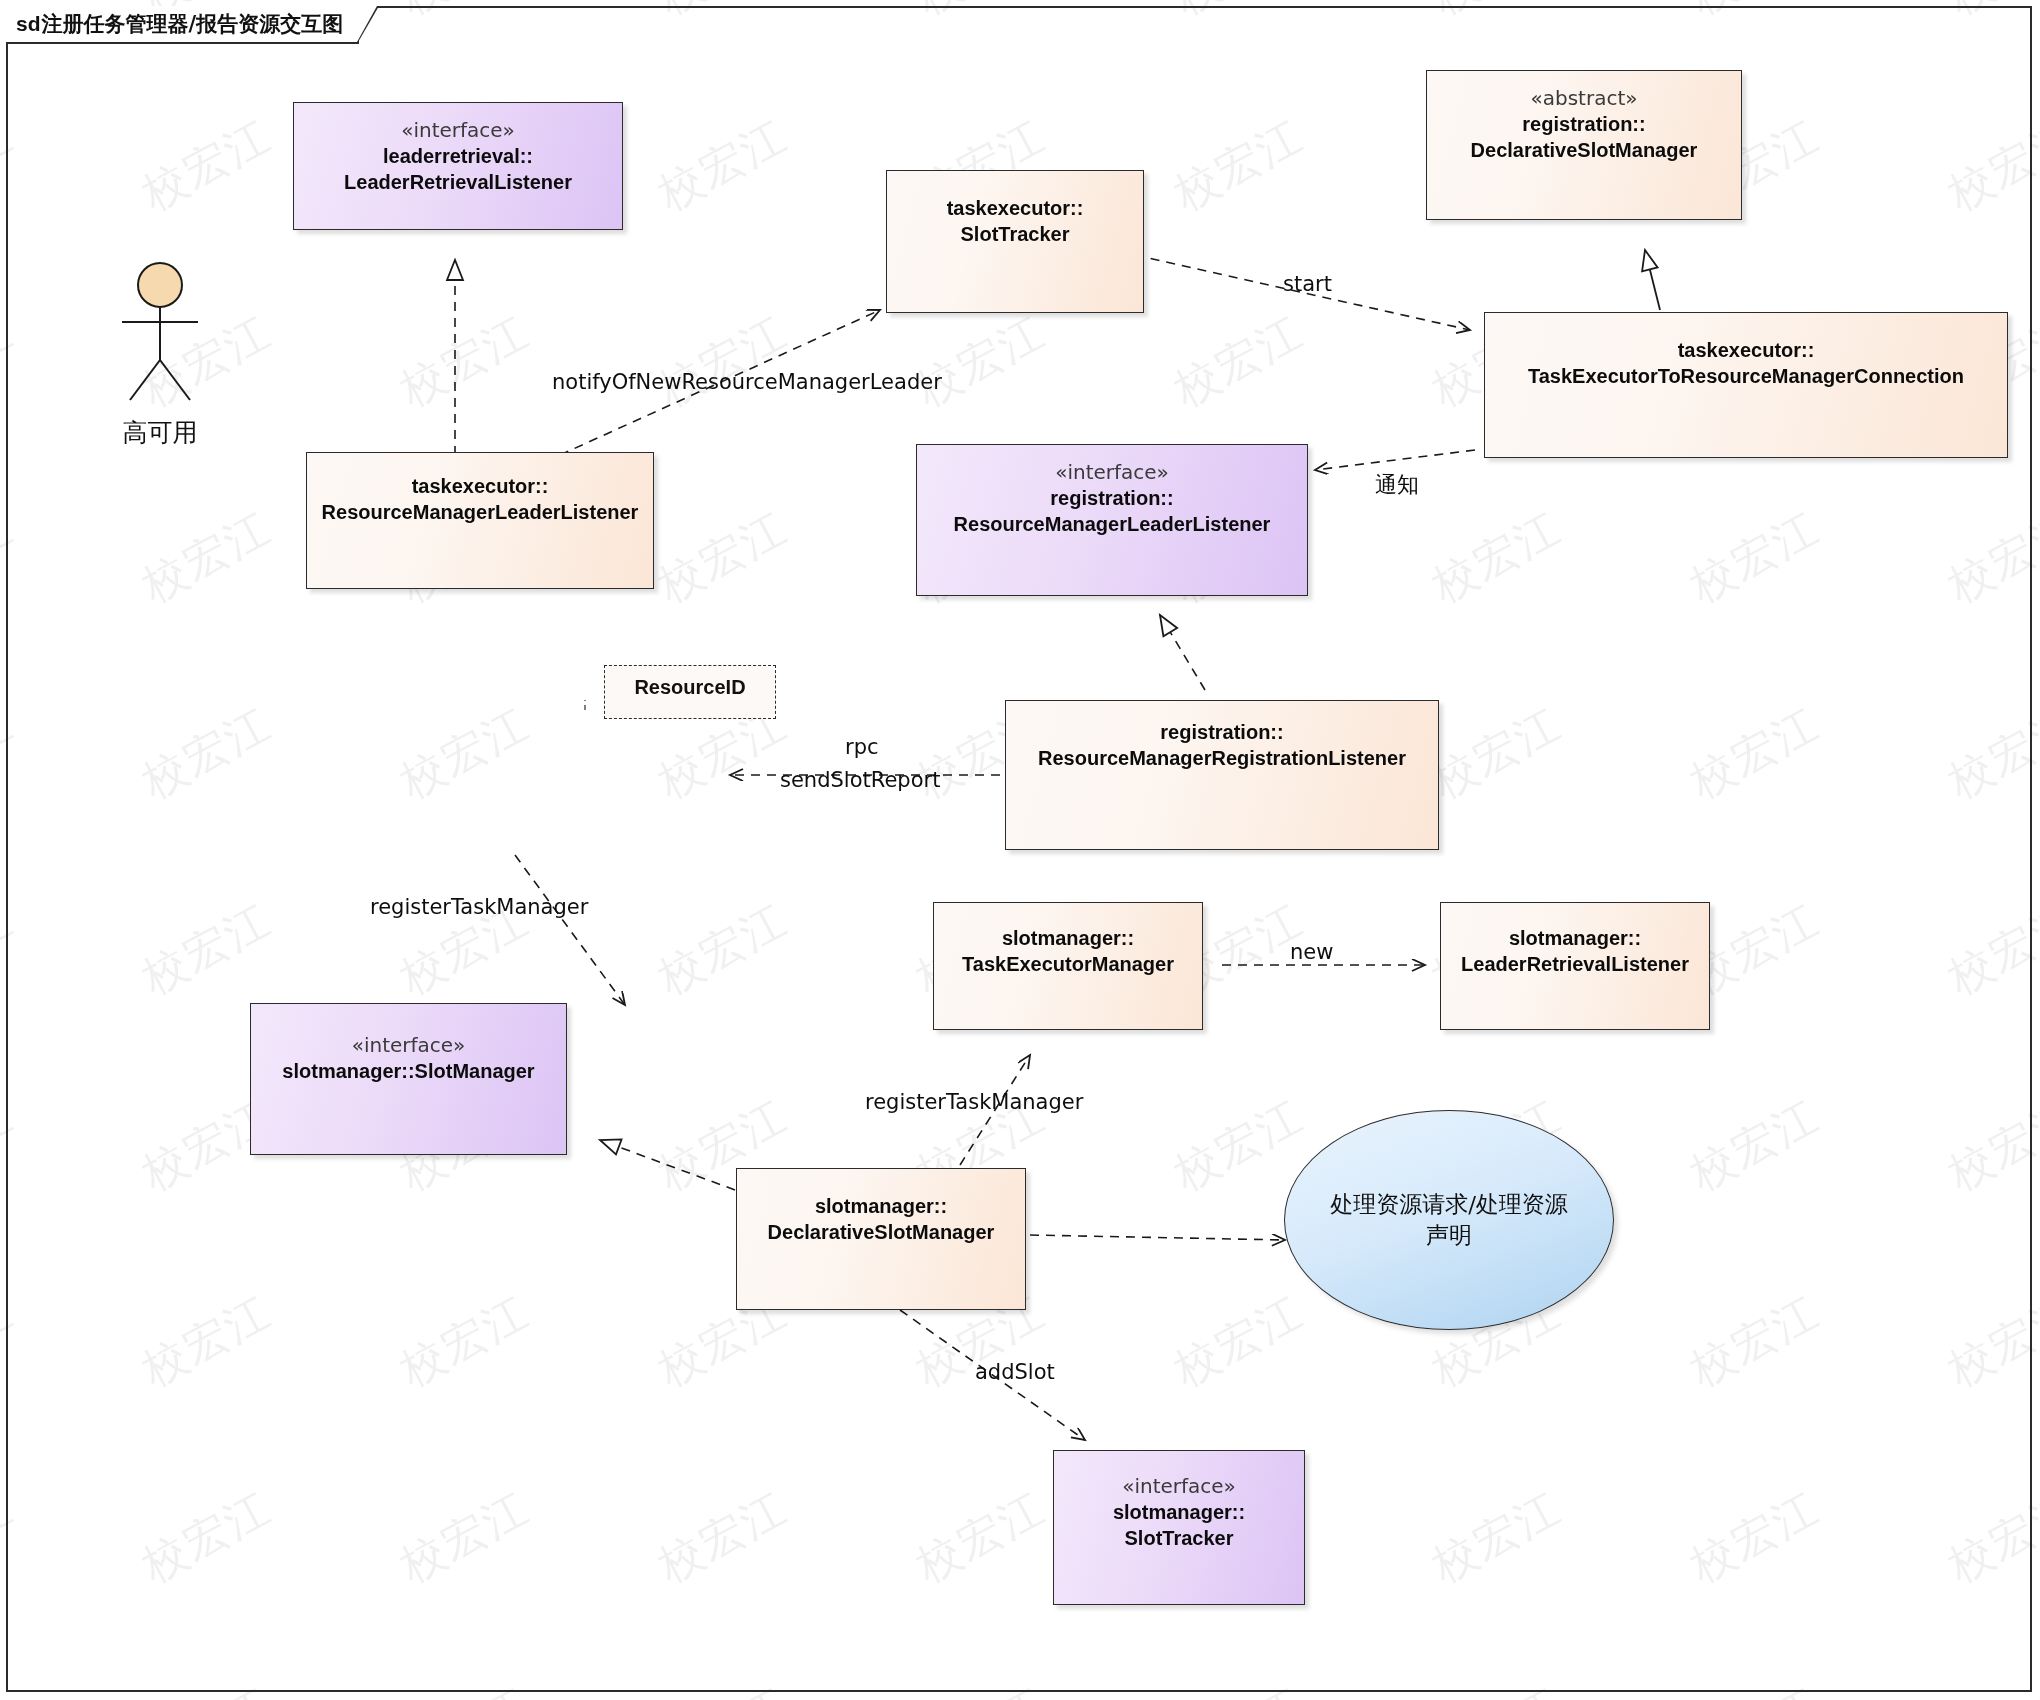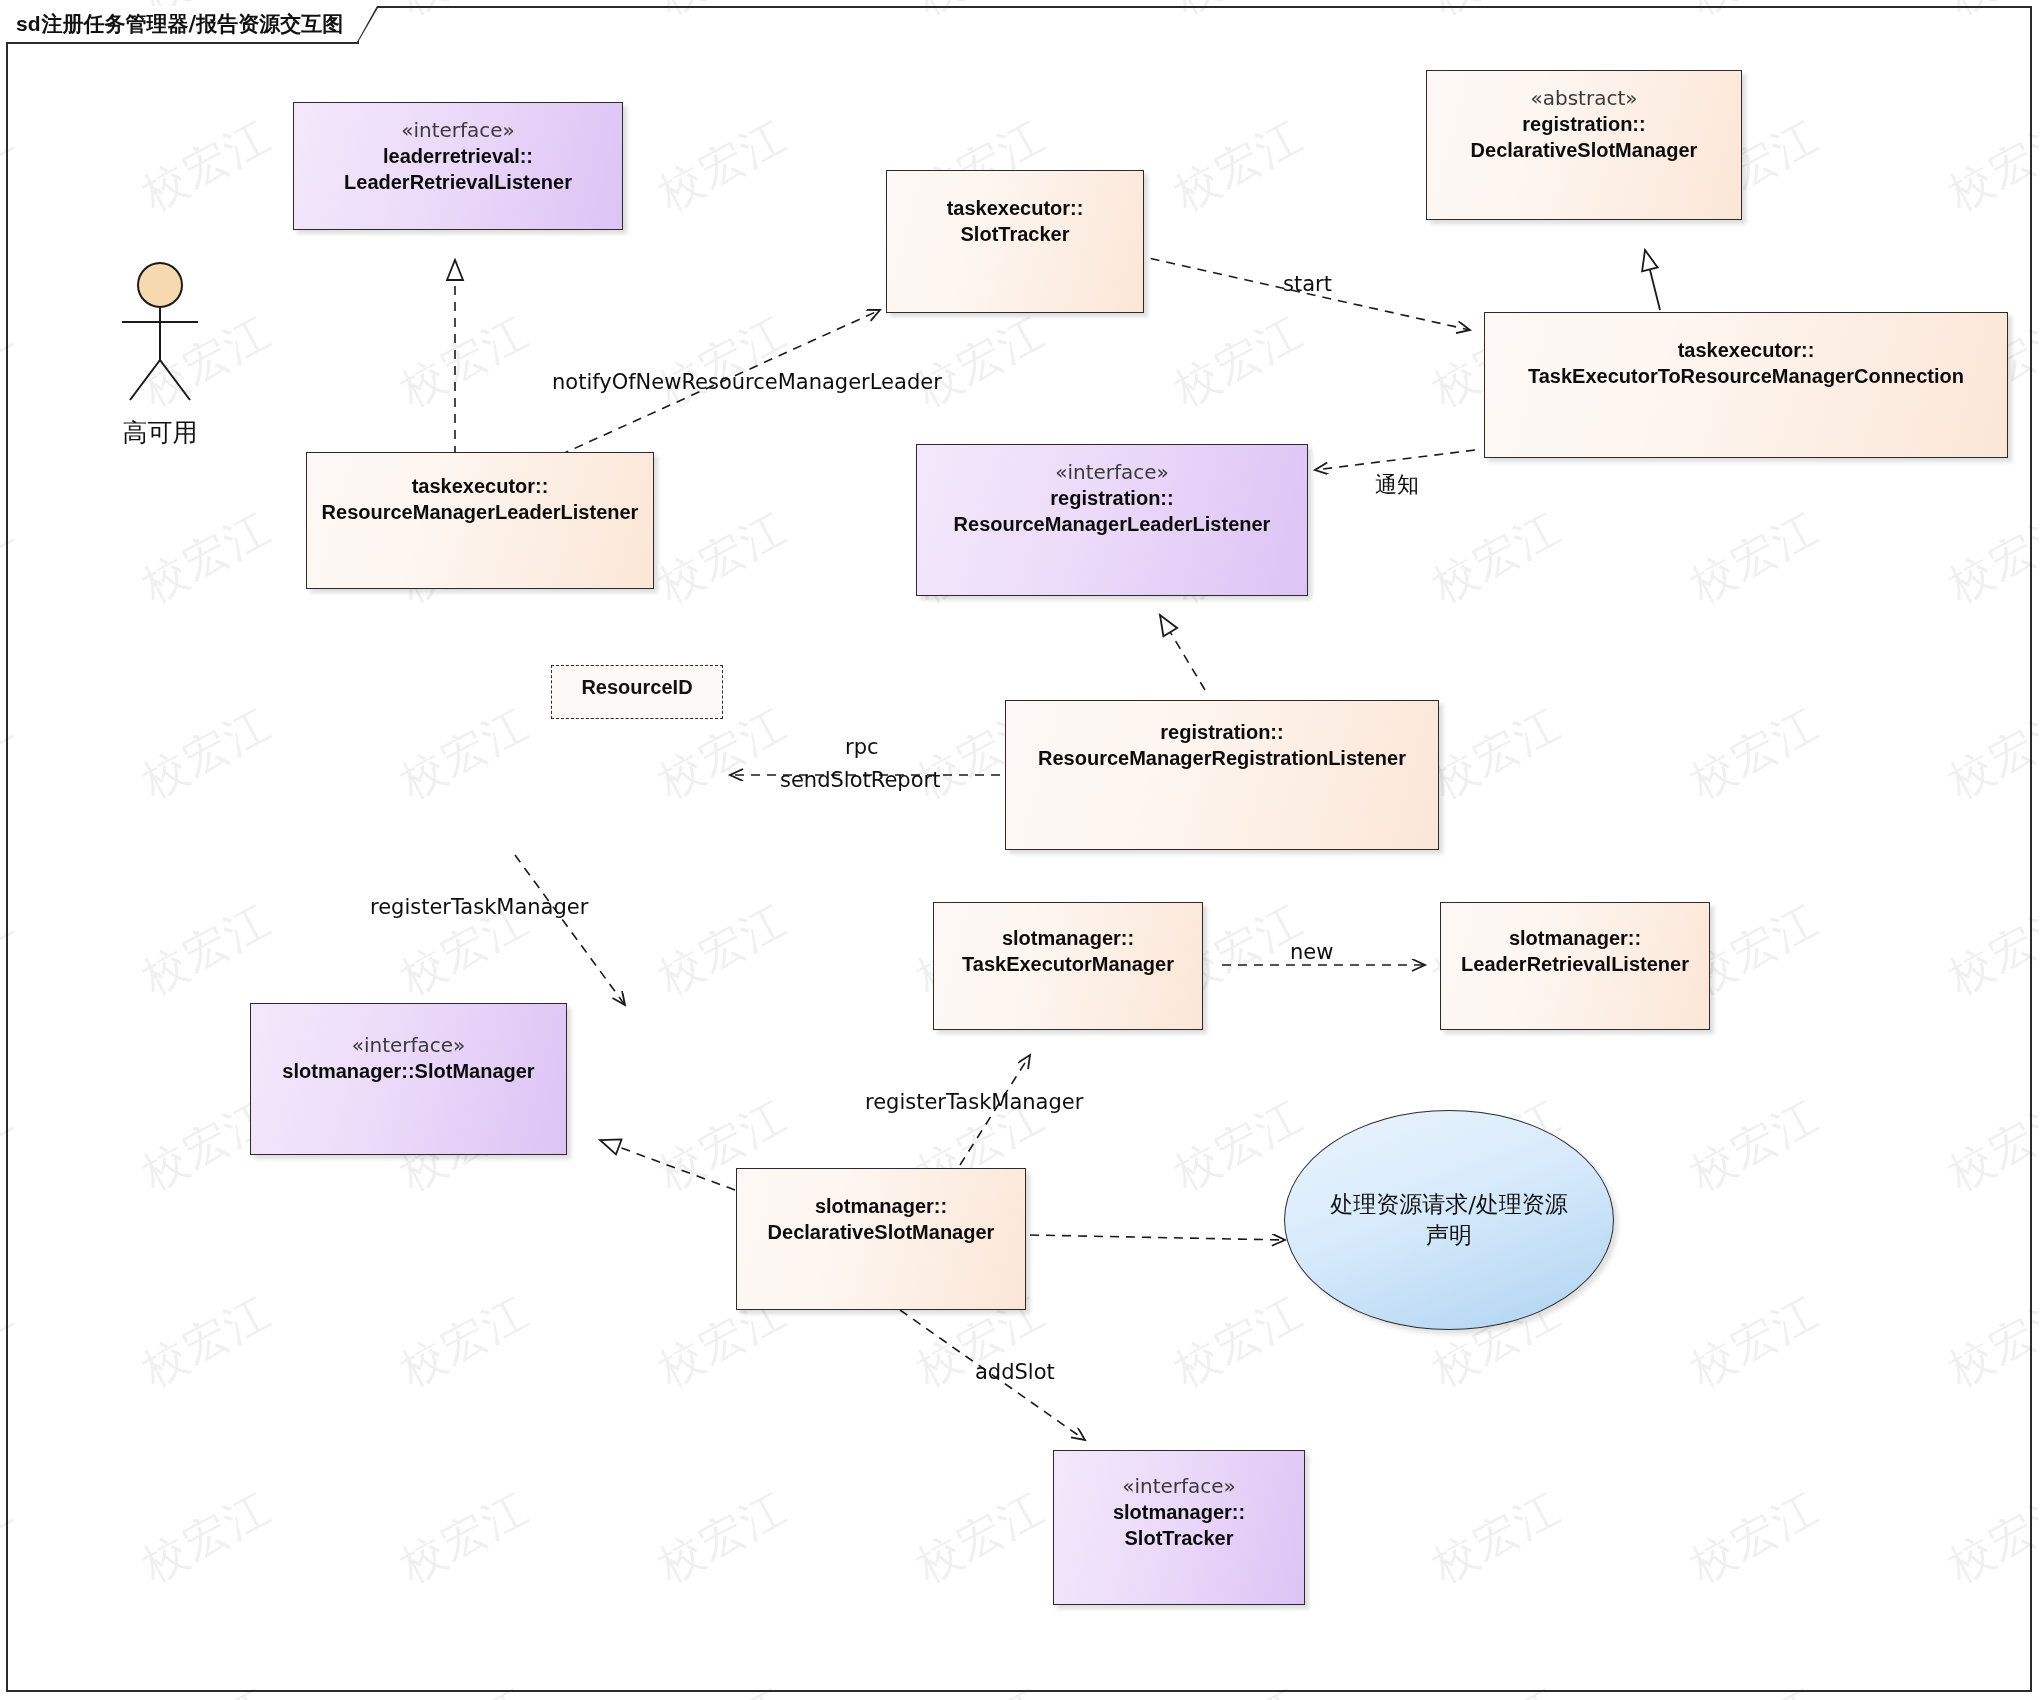--- a/index.html
+++ b/index.html
@@ -406,21 +406,21 @@
   </div>
 
   <div class="node iface" style="left:916px; top:444px; width:392px; height:152px;">
     <div class="inner">
       <span class="stereo">«interface»</span>
       <span class="nm">registration::</span>
       <span class="nm">ResourceManagerLeaderListener</span>
     </div>
   </div>
 
-  <div class="note" style="left:551px; top:665px; width:172px; height:54px;">
+  <div class="note" style="left:604px; top:665px; width:172px; height:54px;">
     <span>ResourceID</span>
   </div>
 
 
   <div class="node cls" style="left:1005px; top:700px; width:434px; height:150px;">
     <div class="inner" style="padding-top:18px;">
       <span class="nm">registration::</span>
       <span class="nm">ResourceManagerRegistrationListener</span>
     </div>
   </div>

